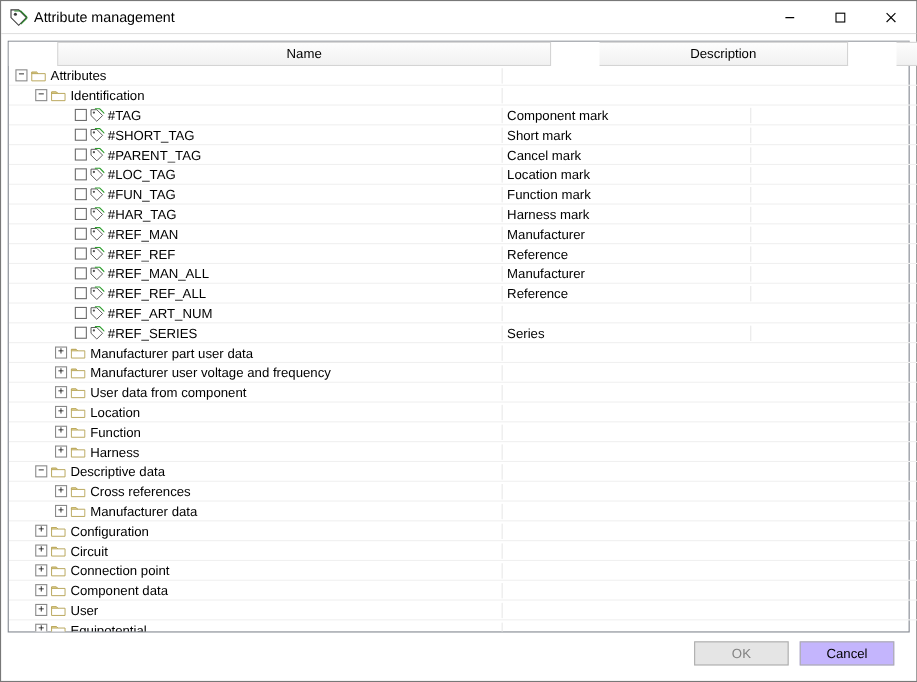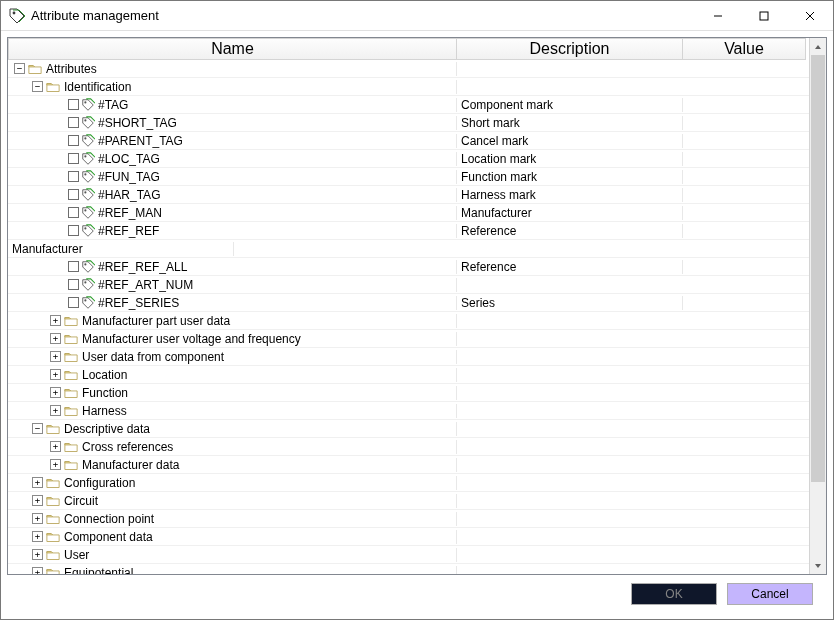--- a/index.html
+++ b/index.html
@@ -55,21 +55,22 @@
     display: flex;
     background: #fff;
     height: 22px;
     flex-shrink: 0;
   }
   .hcell {
     border: 1px solid #d4d4d4;
     border-left: none;
     background: linear-gradient(#fdfdfd,#f1f1f1);
     display: flex; align-items: center; justify-content: center;
-    font-size: 16px;
+    font-size: 12px;
+    margin-left: 44px;
   }
   .hcell:first-child { border-left: 1px solid #d4d4d4; }
   .h-name { width: 449px; }
   .h-desc { width: 226px; }
   .h-val  { width: 123px; }
   
   .body {
     flex: 1;
     overflow: hidden;
     position: relative;
@@ -145,21 +146,21 @@
     display:flex; align-items:center; justify-content:flex-end;
     padding-right: 14px; gap: 10px;
   }
   .btn {
     width: 86px; height: 22px;
     background: #c4b5fd;
     border: 1px solid #adadad;
     font-size: 12px;
     display:flex;align-items:center;justify-content:center;
   }
-  .btn.disabled { color: #838383; background:#0f172a; }
+  .btn.disabled { color: #838383; background:#e5e5e5; }
   
 </style>
 </head>
 <body>
 
 <div class="window">
 
   <div class="titlebar">
     <span class="t-icon">
       <svg viewBox="0 0 16 16">
@@ -339,20 +340,31 @@
                       <path d="M2 2 L8 2 L14 8 L8 14 L2 8 Z" fill="#fff" stroke="#555" stroke-width="1"></path>
                       <circle cx="5" cy="5" r="1.2" fill="#555"></circle>
                       <path d="M6 1 L11 1 L16 6" fill="none" stroke="#2e9e2e" stroke-width="1.2"></path>
                     </svg></span>
                   <span class="label">#REF_REF</span>
                 </div>
                 <div class="c-desc">Reference</div>
                 <div class="c-val"></div>
               </div>
               <div class="row">
+                <div class="c-name">
+                  <span class="indent" style="width: 42px;"></span>
+                  <span class="indent" style="width: 18px;"></span>
+                  <span class="cb"></span>
+                  <span class="tag-icon"><svg viewBox="0 0 16 16">
+                      <path d="M2 2 L8 2 L14 8 L8 14 L2 8 Z" fill="#fff" stroke="#555" stroke-width="1"></path>
+                      <circle cx="5" cy="5" r="1.2" fill="#555"></circle>
+                      <path d="M6 1 L11 1 L16 6" fill="none" stroke="#2e9e2e" stroke-width="1.2"></path>
+                    </svg></span>
+                  <span class="label">#REF_MAN_ALL</span>
+                </div>
                 <div class="c-desc">Manufacturer</div>
                 <div class="c-val"></div>
               </div>
               <div class="row">
                 <div class="c-name">
                   <span class="indent" style="width: 42px;"></span>
                   <span class="indent" style="width: 18px;"></span>
                   <span class="cb"></span>
                   <span class="tag-icon"><svg viewBox="0 0 16 16">
                       <path d="M2 2 L8 2 L14 8 L8 14 L2 8 Z" fill="#fff" stroke="#555" stroke-width="1"></path>

